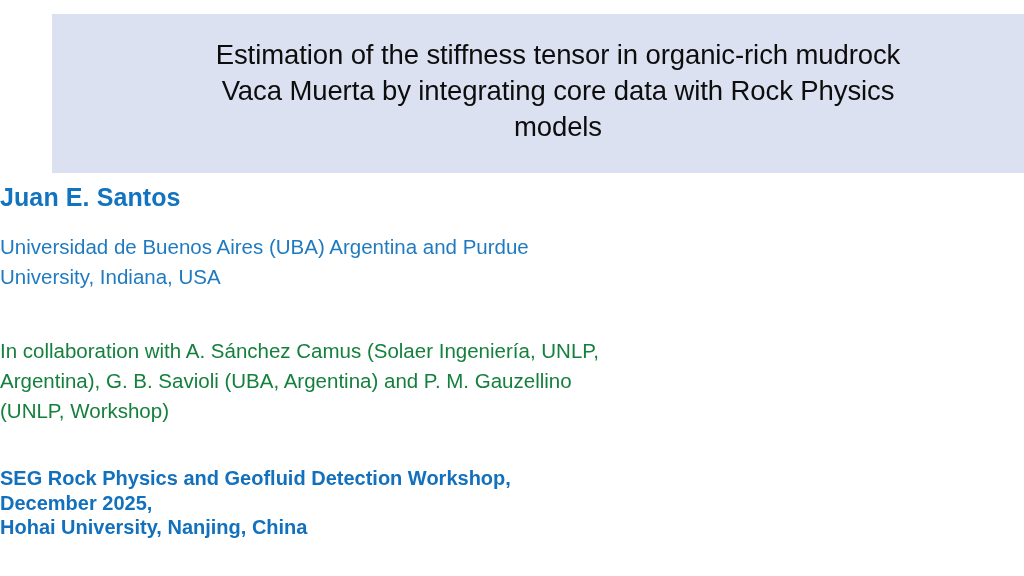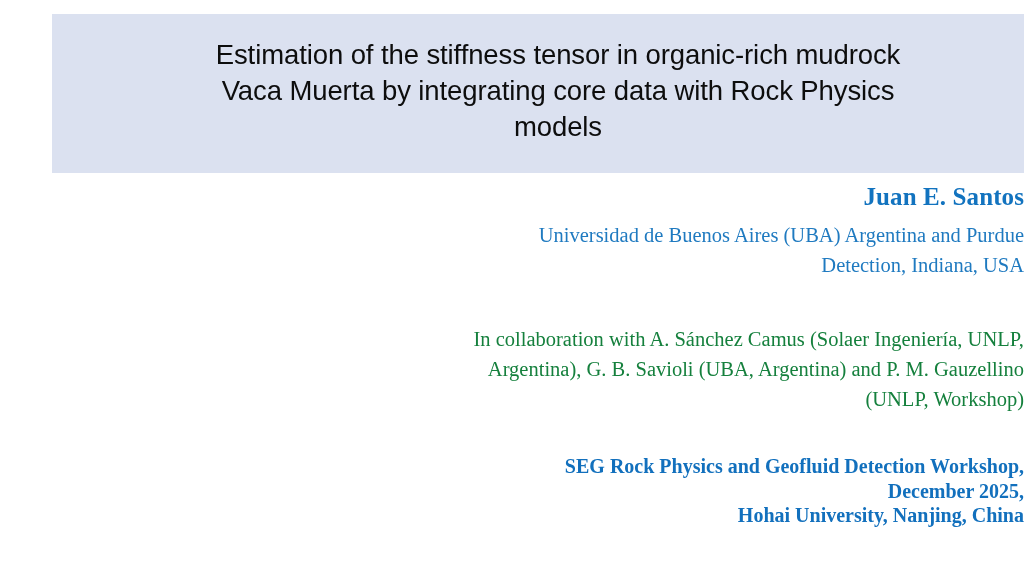--- a/index.html
+++ b/index.html
@@ -43,34 +43,33 @@
     font-weight: 400;
     letter-spacing: -0.1px;
   }
 
   
   .body-stack {
     position: absolute;
     left: 0;
     top: 180px;
     width: 1024px;
-    text-align: right;
-    font-family: Liberation Serif, serif;
+    text-align: left;
   }
 
   .author-name {
     font-size: 25px;
     line-height: 34px;
     font-weight: 700;
     color: #1273bf;
     letter-spacing: 0.1px;
   }
 
   .affiliation {
-    margin-top: 6px;
+    margin-top: 18px;
     font-size: 20.5px;
     line-height: 30px;
     font-weight: 400;
     color: #1f7ac0;
   }
 
   .spacer-1 { height: 44px; }
 
   .collaboration {
     font-size: 20.5px;
@@ -102,21 +101,21 @@
       <span class="line">models</span>
     </div>
   </div>
 
   <div class="body-stack">
 
     <div class="author-name">Juan E. Santos</div>
 
     <div class="affiliation">
       <span class="line">Universidad de Buenos Aires (UBA) Argentina and Purdue</span>
-      <span class="line">Detection, Indiana, USA</span>
+      <span class="line">University, Indiana, USA</span>
     </div>
 
     <div class="spacer-1"></div>
 
     <div class="collaboration">
       <span class="line">In collaboration with A. Sánchez Camus (Solaer Ingeniería, UNLP,</span>
       <span class="line">Argentina), G. B. Savioli (UBA, Argentina) and P. M. Gauzellino</span>
       <span class="line">(UNLP, Workshop)</span>
     </div>
 

